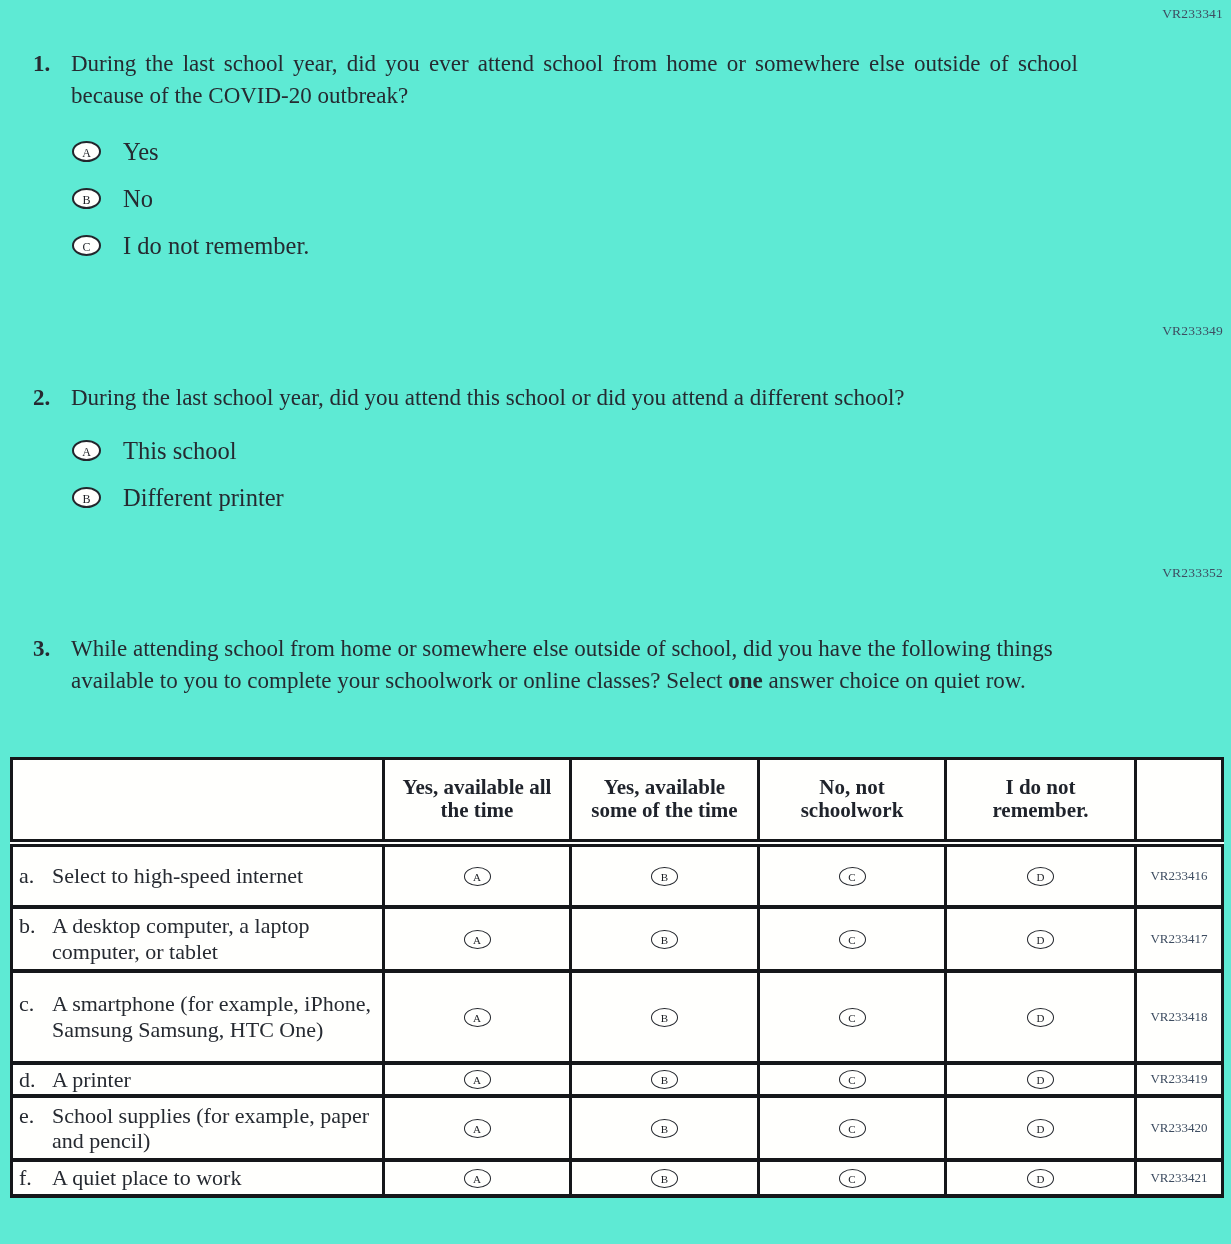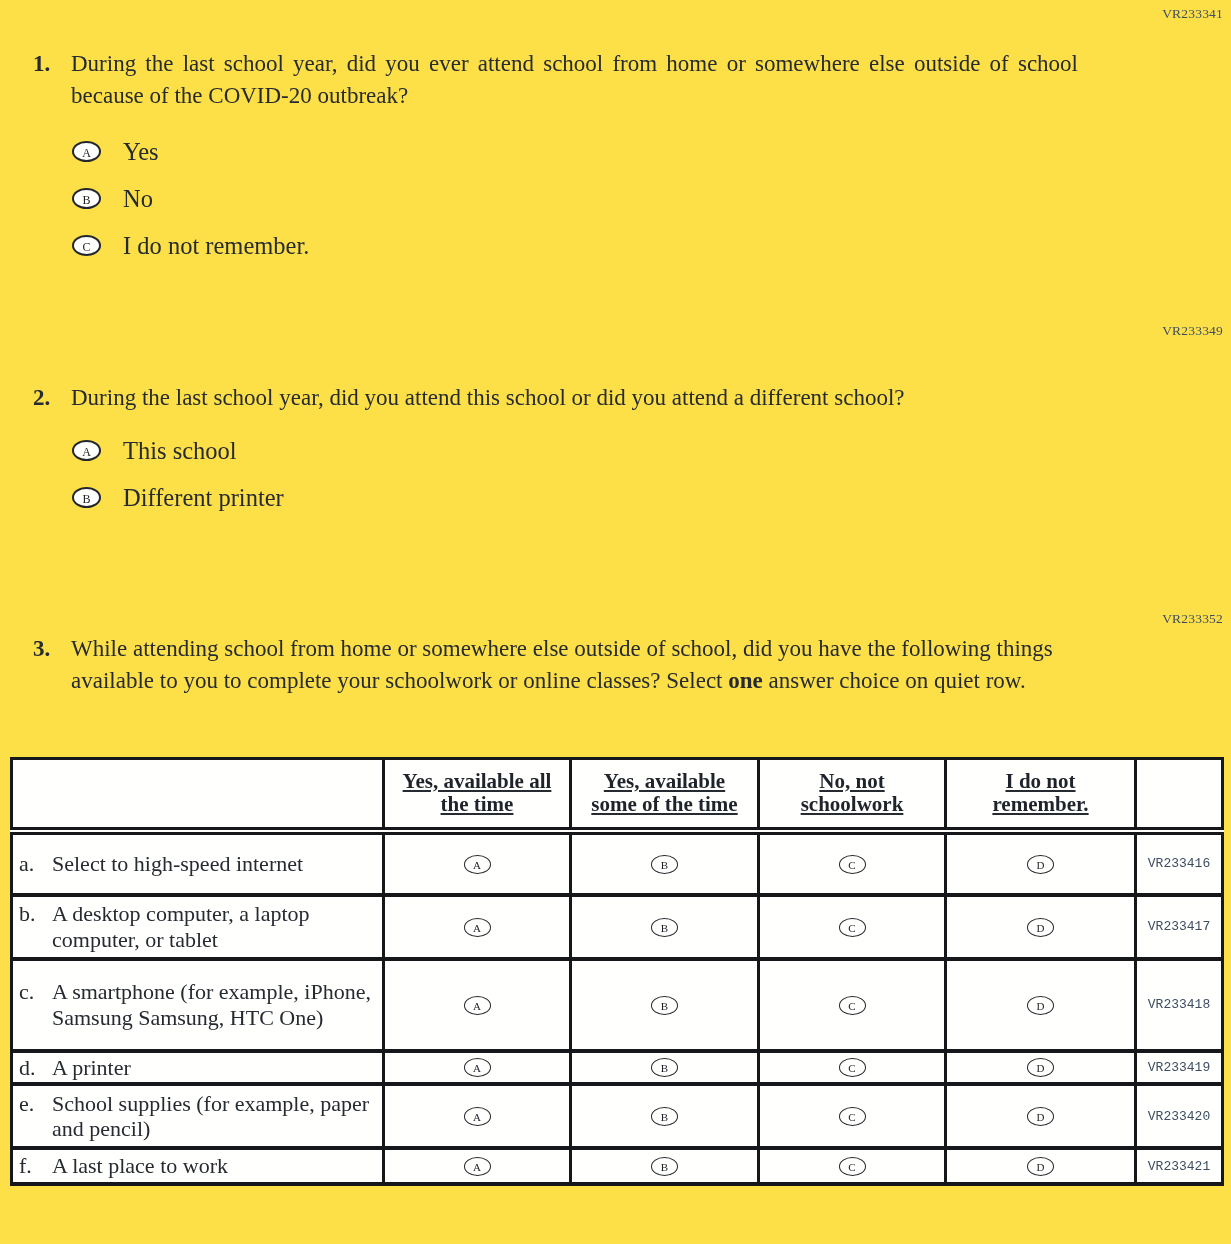--- a/index.html
+++ b/index.html
@@ -3,35 +3,35 @@
 <meta charset="utf-8">
 <style>
   * { box-sizing: border-box; margin: 0; padding: 0; }
   html, body { background: #ffffff; }
   body { font-family: "Liberation Serif", "DejaVu Serif", serif; color: #262a31; }
 
   .page {
     position: relative;
     width: 1231px;
     height: 1244px;
-    background: #fde047;
+    background: #5eead4;
     overflow: hidden;
   }
 
   
   .vr-code {
     position: absolute;
     right: 8px;
     font-size: 13.5px;
     letter-spacing: 0.2px;
     color: #3e4d61;
   }
   #code-q1 { top: 6px; }
   #code-q2 { top: 323px; }
-  #code-q3 { top: 611px; }
+  #code-q3 { top: 565px; }
 
   
   .question {
     position: absolute;
     left: 33px;
     display: flex;
     gap: 11px;
     font-size: 23px;
     line-height: 1.40;
   }
@@ -93,40 +93,39 @@
   .qtable thead th {
     border-bottom: 8px double #15171a;
     font-size: 21px;
     font-weight: bold;
     line-height: 1.13;
     text-align: center;
     color: #1f232b;
     padding: 4px 8px;
   }
   .qtable tbody td { border-top-width: 4px; border-bottom-width: 4px; }
-  tr.r-head { height: 72px; text-decoration: underline; }
+  tr.r-head { height: 84px; }
   tr.r-a { height: 64px; }
   tr.r-b { height: 64px; }
   tr.r-c { height: 92px; }
   tr.r-d { height: 31px; }
   tr.r-e { height: 64px; }
   tr.r-f { height: 36px; }
 
   td.item { padding: 2px 4px 2px 6px; }
   .item-inner { display: flex; font-size: 22px; line-height: 1.16; }
   .item-inner .prefix { flex: 0 0 33px; }
   .item-inner .itemtext { flex: 1; }
 
   td.bub { text-align: center; }
   td.code {
     font-size: 13px;
     text-align: center;
     color: #3e4d61;
     padding: 0 2px;
-    font-family: Liberation Mono, monospace;
   }
 </style>
 </head>
 <body>
 
 <div class="page">
 
   <div class="vr-code" id="code-q1">VR233341</div>
   <div class="question" id="q1">
     <span class="qnum">1.</span>
@@ -301,21 +300,21 @@
             </span></td>
         <td class="bub"><span class="bubble tbl-bubble">
               <span class="bl">D</span>
             </span></td>
         <td class="code">VR233420</td>
       </tr>
       <tr class="r-f">
         <td class="item">
             <div class="item-inner">
               <span class="prefix">f.</span>
-              <span class="itemtext">A last place to work</span>
+              <span class="itemtext">A quiet place to work</span>
             </div>
           </td>
         <td class="bub"><span class="bubble tbl-bubble">
               <span class="bl">A</span>
             </span></td>
         <td class="bub"><span class="bubble tbl-bubble">
               <span class="bl">B</span>
             </span></td>
         <td class="bub"><span class="bubble tbl-bubble">
               <span class="bl">C</span>

